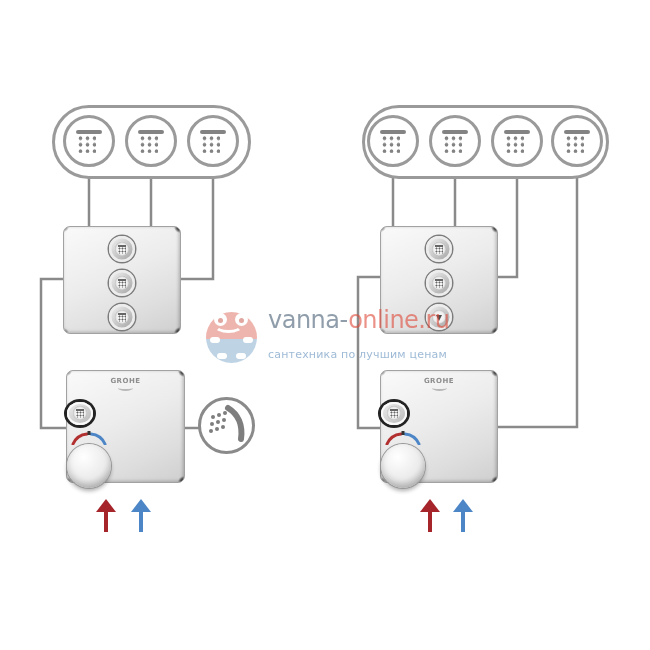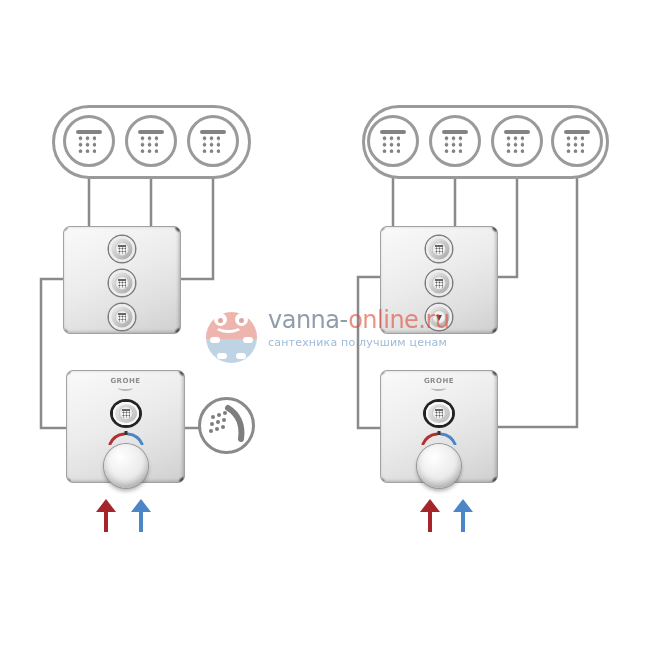--- a/index.html
+++ b/index.html
@@ -24,21 +24,21 @@
 
   
   .panel{position:absolute;box-sizing:border-box;border:1px solid #a2a2a2;border-radius:7px;
          background-image:
            radial-gradient(circle at 100% 0%,rgba(45,45,45,.85) 0 3px,transparent 6px),
            radial-gradient(circle at 100% 100%,rgba(45,45,45,.85) 0 3px,transparent 6px),
            radial-gradient(circle at 0% 0%,rgba(60,60,60,.55) 0 2px,transparent 5px),
            radial-gradient(circle at 0% 100%,rgba(60,60,60,.55) 0 2px,transparent 5px),
            linear-gradient(155deg,#fafafa 0%,#ececec 45%,#dedede 75%,#cfcfcf 100%);
          box-shadow:inset -2px 0 3px rgba(0,0,0,.14), inset 0 -2px 3px rgba(0,0,0,.10);
-         z-index:4;display:flex;flex-direction:column;align-items:center;}
+         z-index:4;display:flex;flex-direction:column;}
   .panel-mid-left{left:63px;top:226px;width:118px;height:108px;}
   .panel-mid-right{left:380px;top:226px;width:118px;height:108px;}
   .panel-bot-left{left:66px;top:370px;width:119px;height:113px;}
   .panel-bot-right{left:380px;top:370px;width:118px;height:113px;}
 
   .btn-col{display:flex;flex-direction:column;align-items:center;gap:8px;margin-top:9px;}
   .sel-button{width:26px;height:26px;border-radius:50%;
          background:linear-gradient(135deg,#f7f7f7,#9d9d9d);
          box-shadow:0 0 0 1.5px #7c7c7c, inset 0 0 0 2.5px #ededed;
          display:flex;align-items:center;justify-content:center;}
@@ -85,21 +85,21 @@
   .frog-eye.l{left:8px;} .frog-eye.r{left:29px;}
   .frog-pupil{position:absolute;left:4px;top:5px;width:5px;height:5px;border-radius:50%;background:#dd9a92;}
   .frog-smile{position:absolute;left:8px;top:6px;width:29px;height:15px;border:3px solid transparent;
         border-bottom:3.5px solid #fff;border-radius:50%;box-sizing:border-box;}
   .frog-foot{position:absolute;width:10px;height:6px;border-radius:3px;background:#fff;}
   .f1{left:4px;top:25px;} .f2{left:37px;top:25px;} .f3{left:11px;top:41px;} .f4{left:30px;top:41px;}
   .wm-text{display:flex;flex-direction:column;}
   .wm-brand{font-size:24px;font-weight:normal;line-height:1;letter-spacing:-.5px;}
   .wm-gray{color:rgba(124,140,156,.85);}
   .wm-red{color:rgba(222,72,55,.60);}
-  .wm-tagline{margin-top:4px;font-size:11px;color:rgba(148,179,210,.9);letter-spacing:.2px;}
+  .wm-tagline{margin-top:16px;font-size:11px;color:rgba(148,179,210,.9);letter-spacing:.2px;}
 </style>
 </head>
 <body>
 
 <div class="canvas">
 
   <svg class="lines-svg" width="650" height="650" viewBox="0 0 650 650">
     <g fill="none" stroke="#8a8a8a" stroke-width="2.5">
       <path d="M89 177 V230"></path>
       <path d="M151 177 V230"></path>

